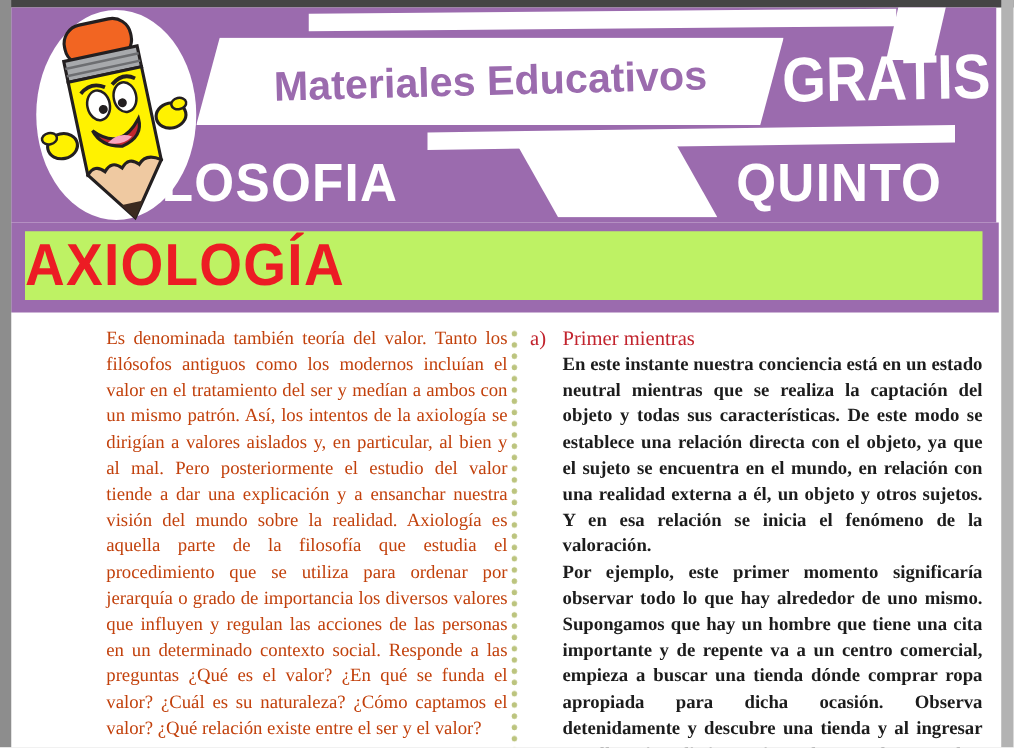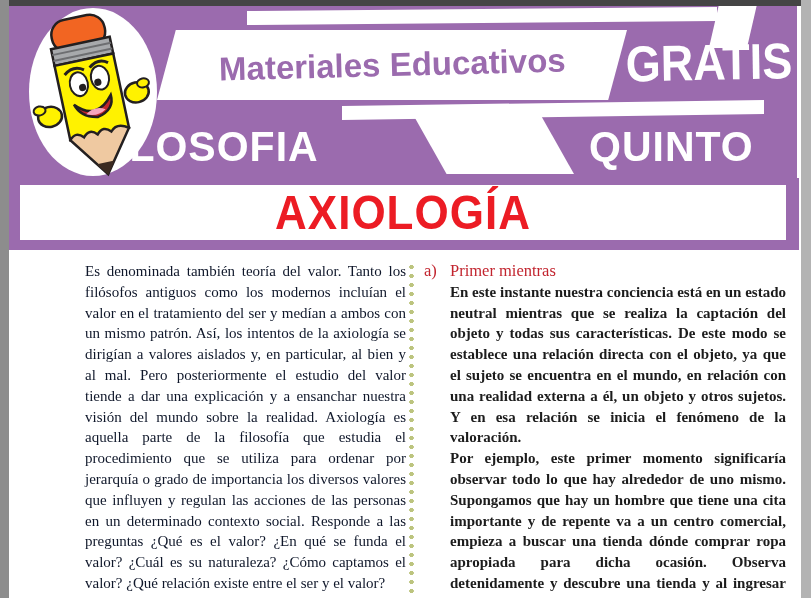--- a/index.html
+++ b/index.html
@@ -27,28 +27,28 @@
         clip-path:polygon(12% 0,82% 0,100% 100%,30% 100%);}
   .subject,.grade{position:absolute;top:110px;height:60px;display:flex;align-items:center;color:#fff;
         font-family:"Liberation Sans",sans-serif;font-weight:bold;font-size:41px;transform:scaleY(1.05);
         letter-spacing:1px;white-space:nowrap;}
   .subject{left:82px;}
   .grade{left:580px;}
   .mascot{position:absolute;left:4px;top:2px;width:154px;height:172px;}
 
   
   .titlebar{position:absolute;left:9px;top:178px;width:790px;height:72px;background:#9B6BAE;}
-  .titlebox{position:absolute;left:11px;top:7px;right:13px;bottom:10px;background:#ffffff;
-            display:flex;align-items:center;justify-content:center;}
+  .titlebox{position:absolute;left:11px;top:7px;right:13px;bottom:10px;background:#bef264;
+            display:flex;align-items:center;}
   .pagetitle{color:#EC1C24;font-family:"Liberation Sans",sans-serif;font-weight:bold;font-size:44px;
              letter-spacing:1px;transform:scaleY(1.08);}
 
   
   .col-left{position:absolute;left:85px;top:261px;width:321px;font-size:15px;line-height:20.8px;
-            text-align:justify;color:#0f172a;}
+            text-align:justify;color:#c2410c;}
   .col-left p{margin:0;}
   .divider{position:absolute;left:408px;top:263px;width:7px;height:335px;
            background-image:radial-gradient(circle at 3.5px 4px,#BCC47E 2px,rgba(0,0,0,0) 2.5px);
            background-size:7px 9px;background-repeat:repeat-y;}
   .col-right{position:absolute;left:424px;top:261px;width:362px;font-size:15px;line-height:20.8px;
              text-align:justify;color:#1c1c1c;}
   .col-right p{margin:0;font-weight:bold;}
   .item-head{color:#C2242E;font-size:16.5px;display:flex;text-align:left;}
   .item-marker{width:26px;flex:none;}
   .item-body{margin-left:26px;}

